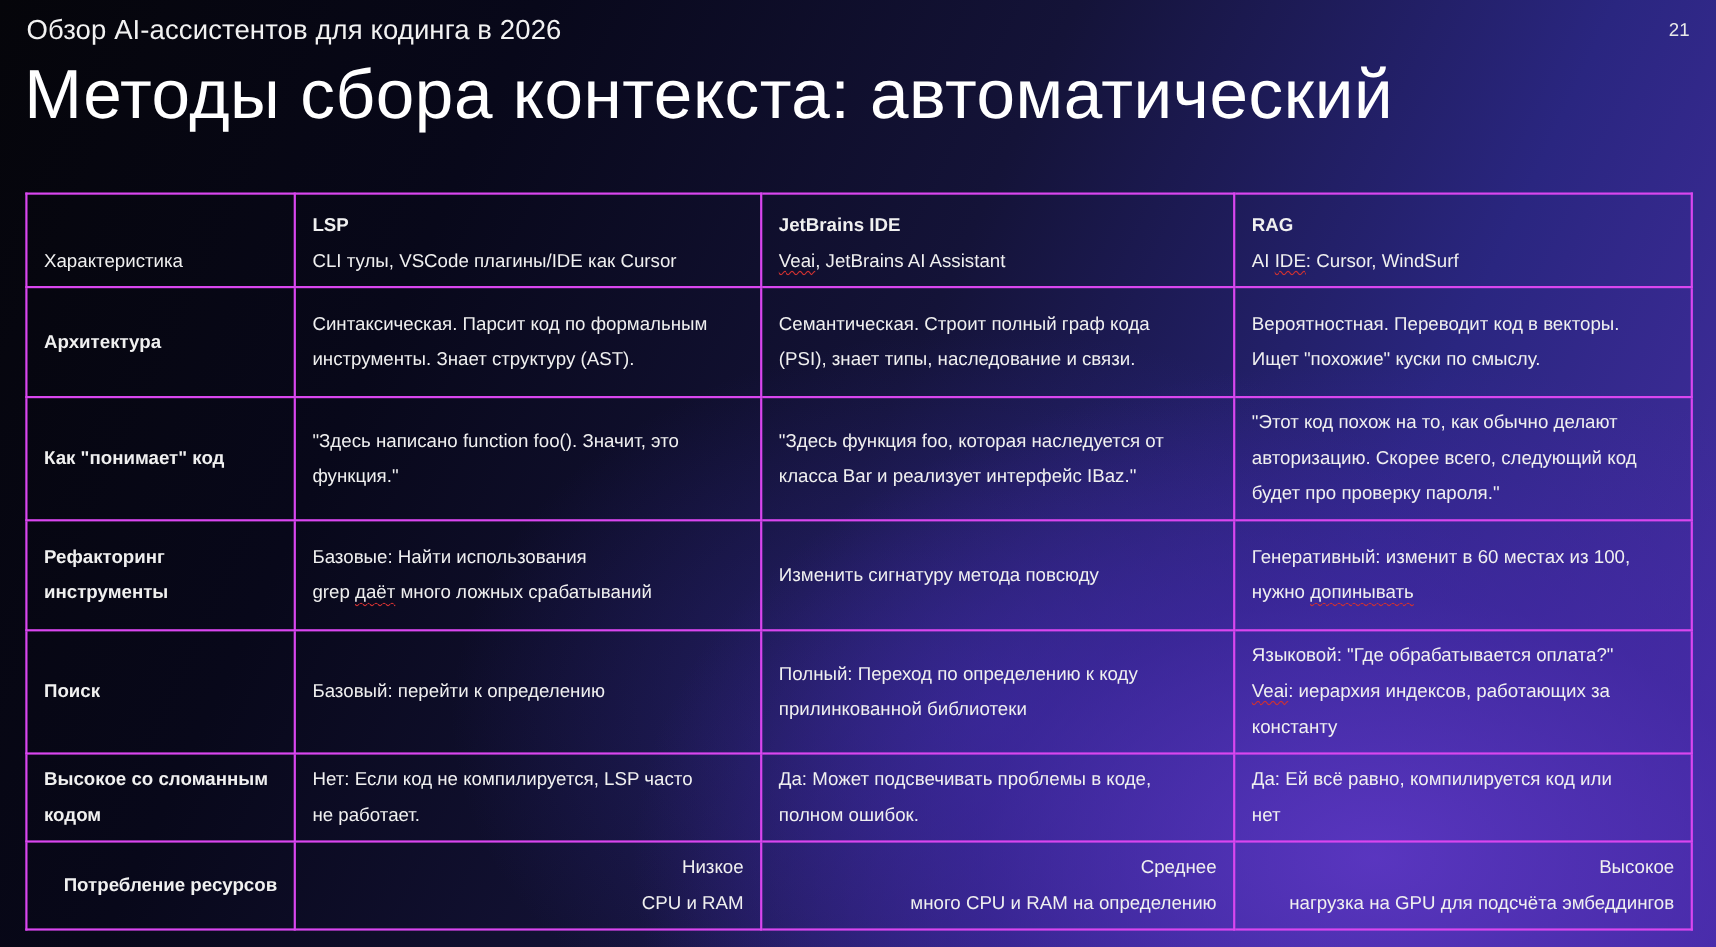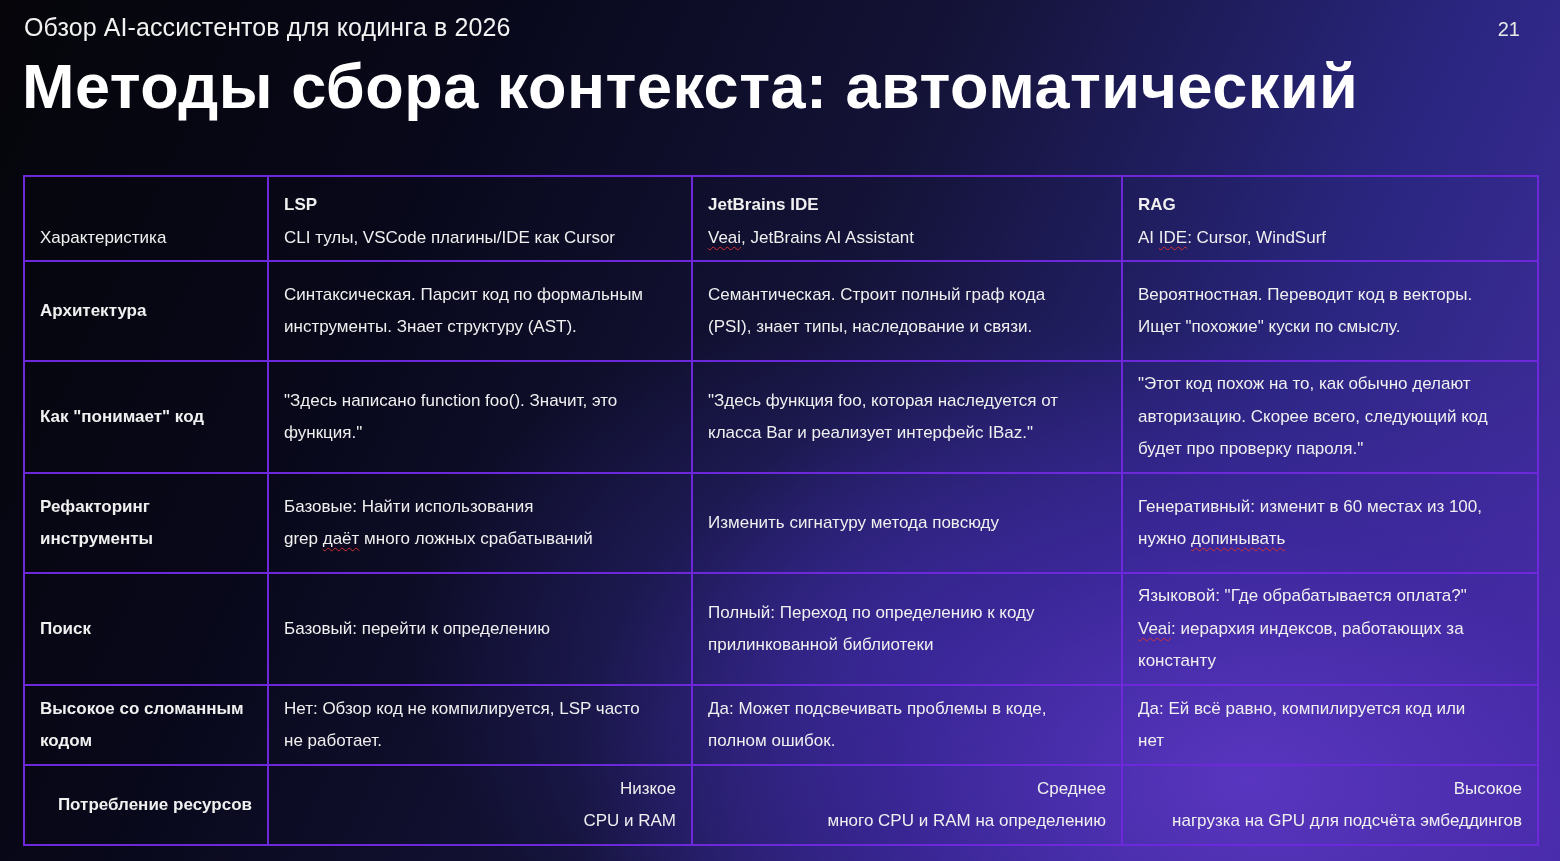--- a/index.html
+++ b/index.html
@@ -9,35 +9,35 @@
     background:
       radial-gradient(ellipse 900px 600px at 1250px 780px, rgba(96,56,200,0.85) 0%, rgba(70,40,170,0.55) 40%, rgba(30,20,90,0) 75%),
       radial-gradient(ellipse 700px 500px at 900px 650px, rgba(55,45,160,0.6) 0%, rgba(30,25,100,0) 70%),
       linear-gradient(115deg, #05050a 0%, #08081a 25%, #141338 50%, #2a2680 75%, #4a2fa8 100%);
   }
   .subtitle {
     position: absolute; left: 24px; top: 13px;
     font-size: 25px; color: #f2f2f2; letter-spacing: 0.1px;
   }
   .page-num {
-    position: absolute; right: 40px; top: 18px;
-    font-size: 20px; color: #e8e8e8;
+    position: absolute; right: 24px; top: 18px;
+    font-size: 17px; color: #e8e8e8;
   }
   .title {
     position: absolute; left: 22px; top: 50px;
-    font-size: 63px; color: #ffffff; letter-spacing: 0.5px; font-weight: bold;
+    font-size: 63px; color: #ffffff; letter-spacing: 0.5px; font-weight: normal;
   }
   table.cmp {
     position: absolute; left: 23px; top: 175px;
     width: 1514px; border-collapse: collapse;
     table-layout: fixed;
     font-size: 17px; line-height: 32.5px;
   }
   table.cmp td {
-    border: 2px solid #6d28d9;
+    border: 2px solid #d946ef;
     padding: 6px 15px;
     vertical-align: middle;
     color: #f0f0f0;
   }
   col.c0 { width: 244px; }
   col.c1 { width: 424px; }
   col.c2 { width: 430px; }
   col.c3 { width: 416px; }
   .bold { font-weight: bold; color: #ffffff; }
   .head-cell { vertical-align: bottom !important; padding-top: 12px !important; padding-bottom: 6px !important; }
@@ -152,21 +152,21 @@
       <span class="line">константу</span>
     </td>
   </tr>
 
   <tr class="r-broken">
     <td class="bold">
       <span class="line">Высокое со сломанным</span>
       <span class="line">кодом</span>
     </td>
     <td>
-      <span class="line">Нет: Обзор код не компилируется, LSP часто</span>
+      <span class="line">Нет: Если код не компилируется, LSP часто</span>
       <span class="line">не работает.</span>
     </td>
     <td>
       <span class="line">Да: Может подсвечивать проблемы в коде,</span>
       <span class="line">полном ошибок.</span>
     </td>
     <td>
       <span class="line">Да: Ей всё равно, компилируется код или</span>
       <span class="line">нет</span>
     </td>

